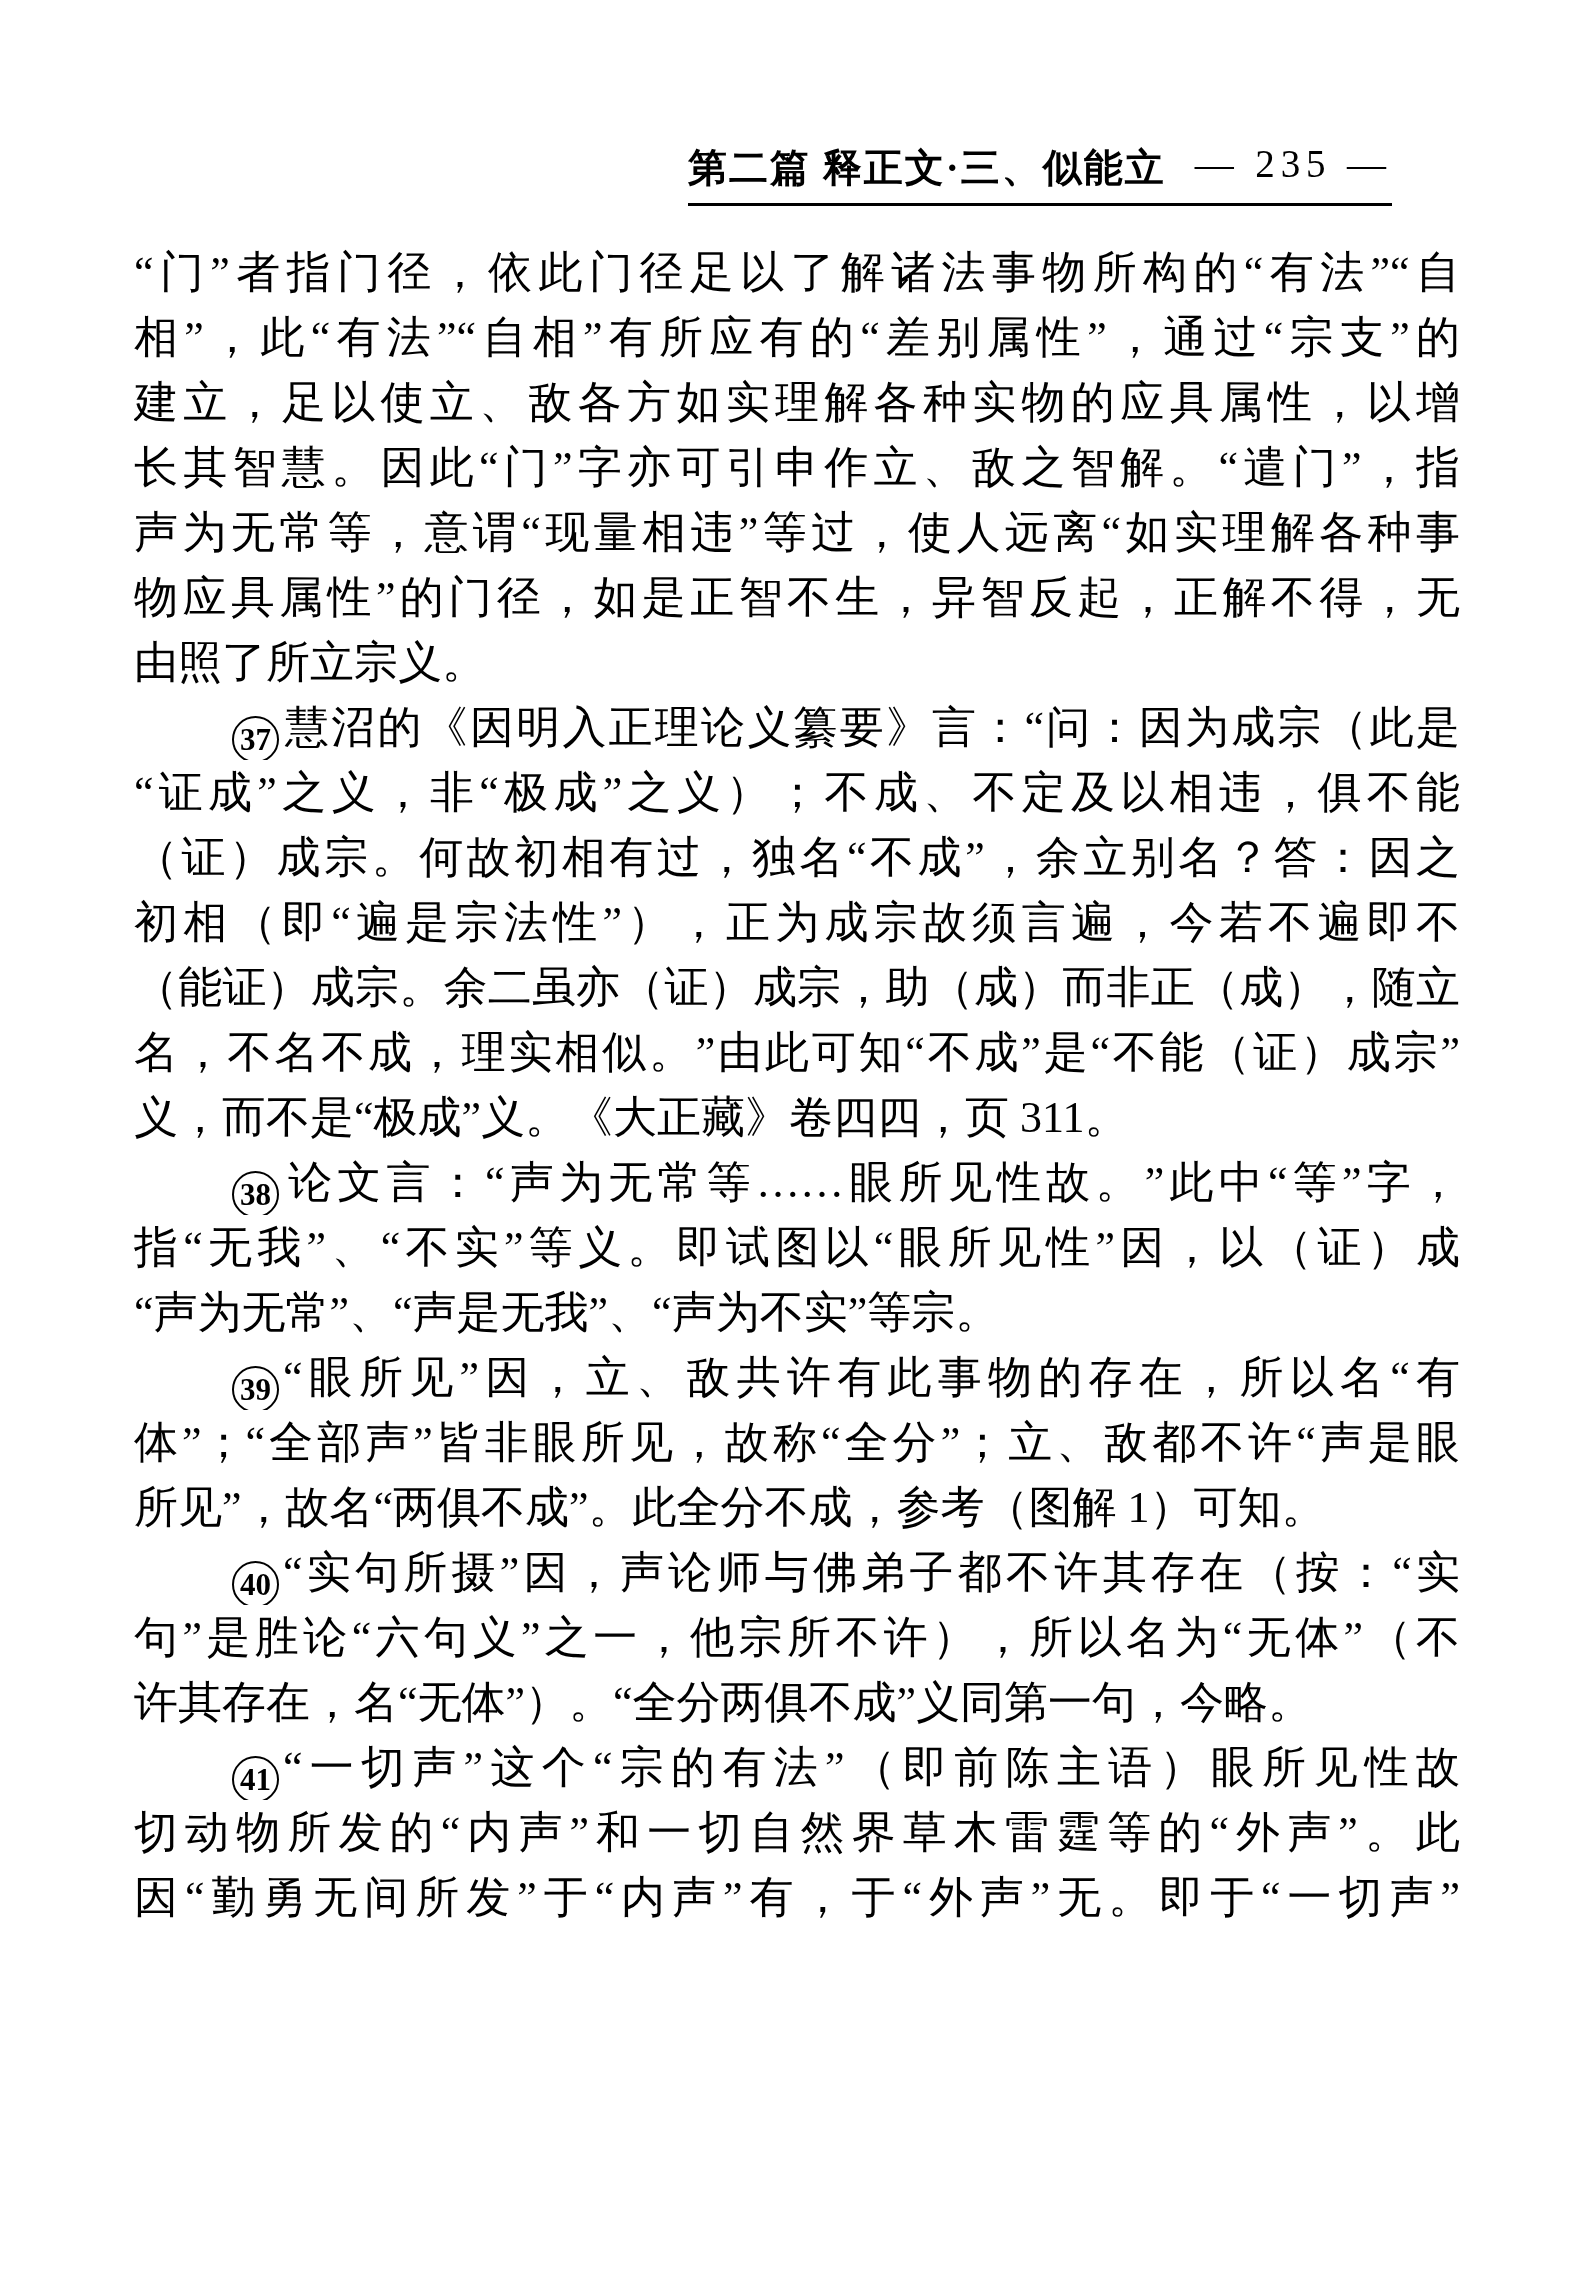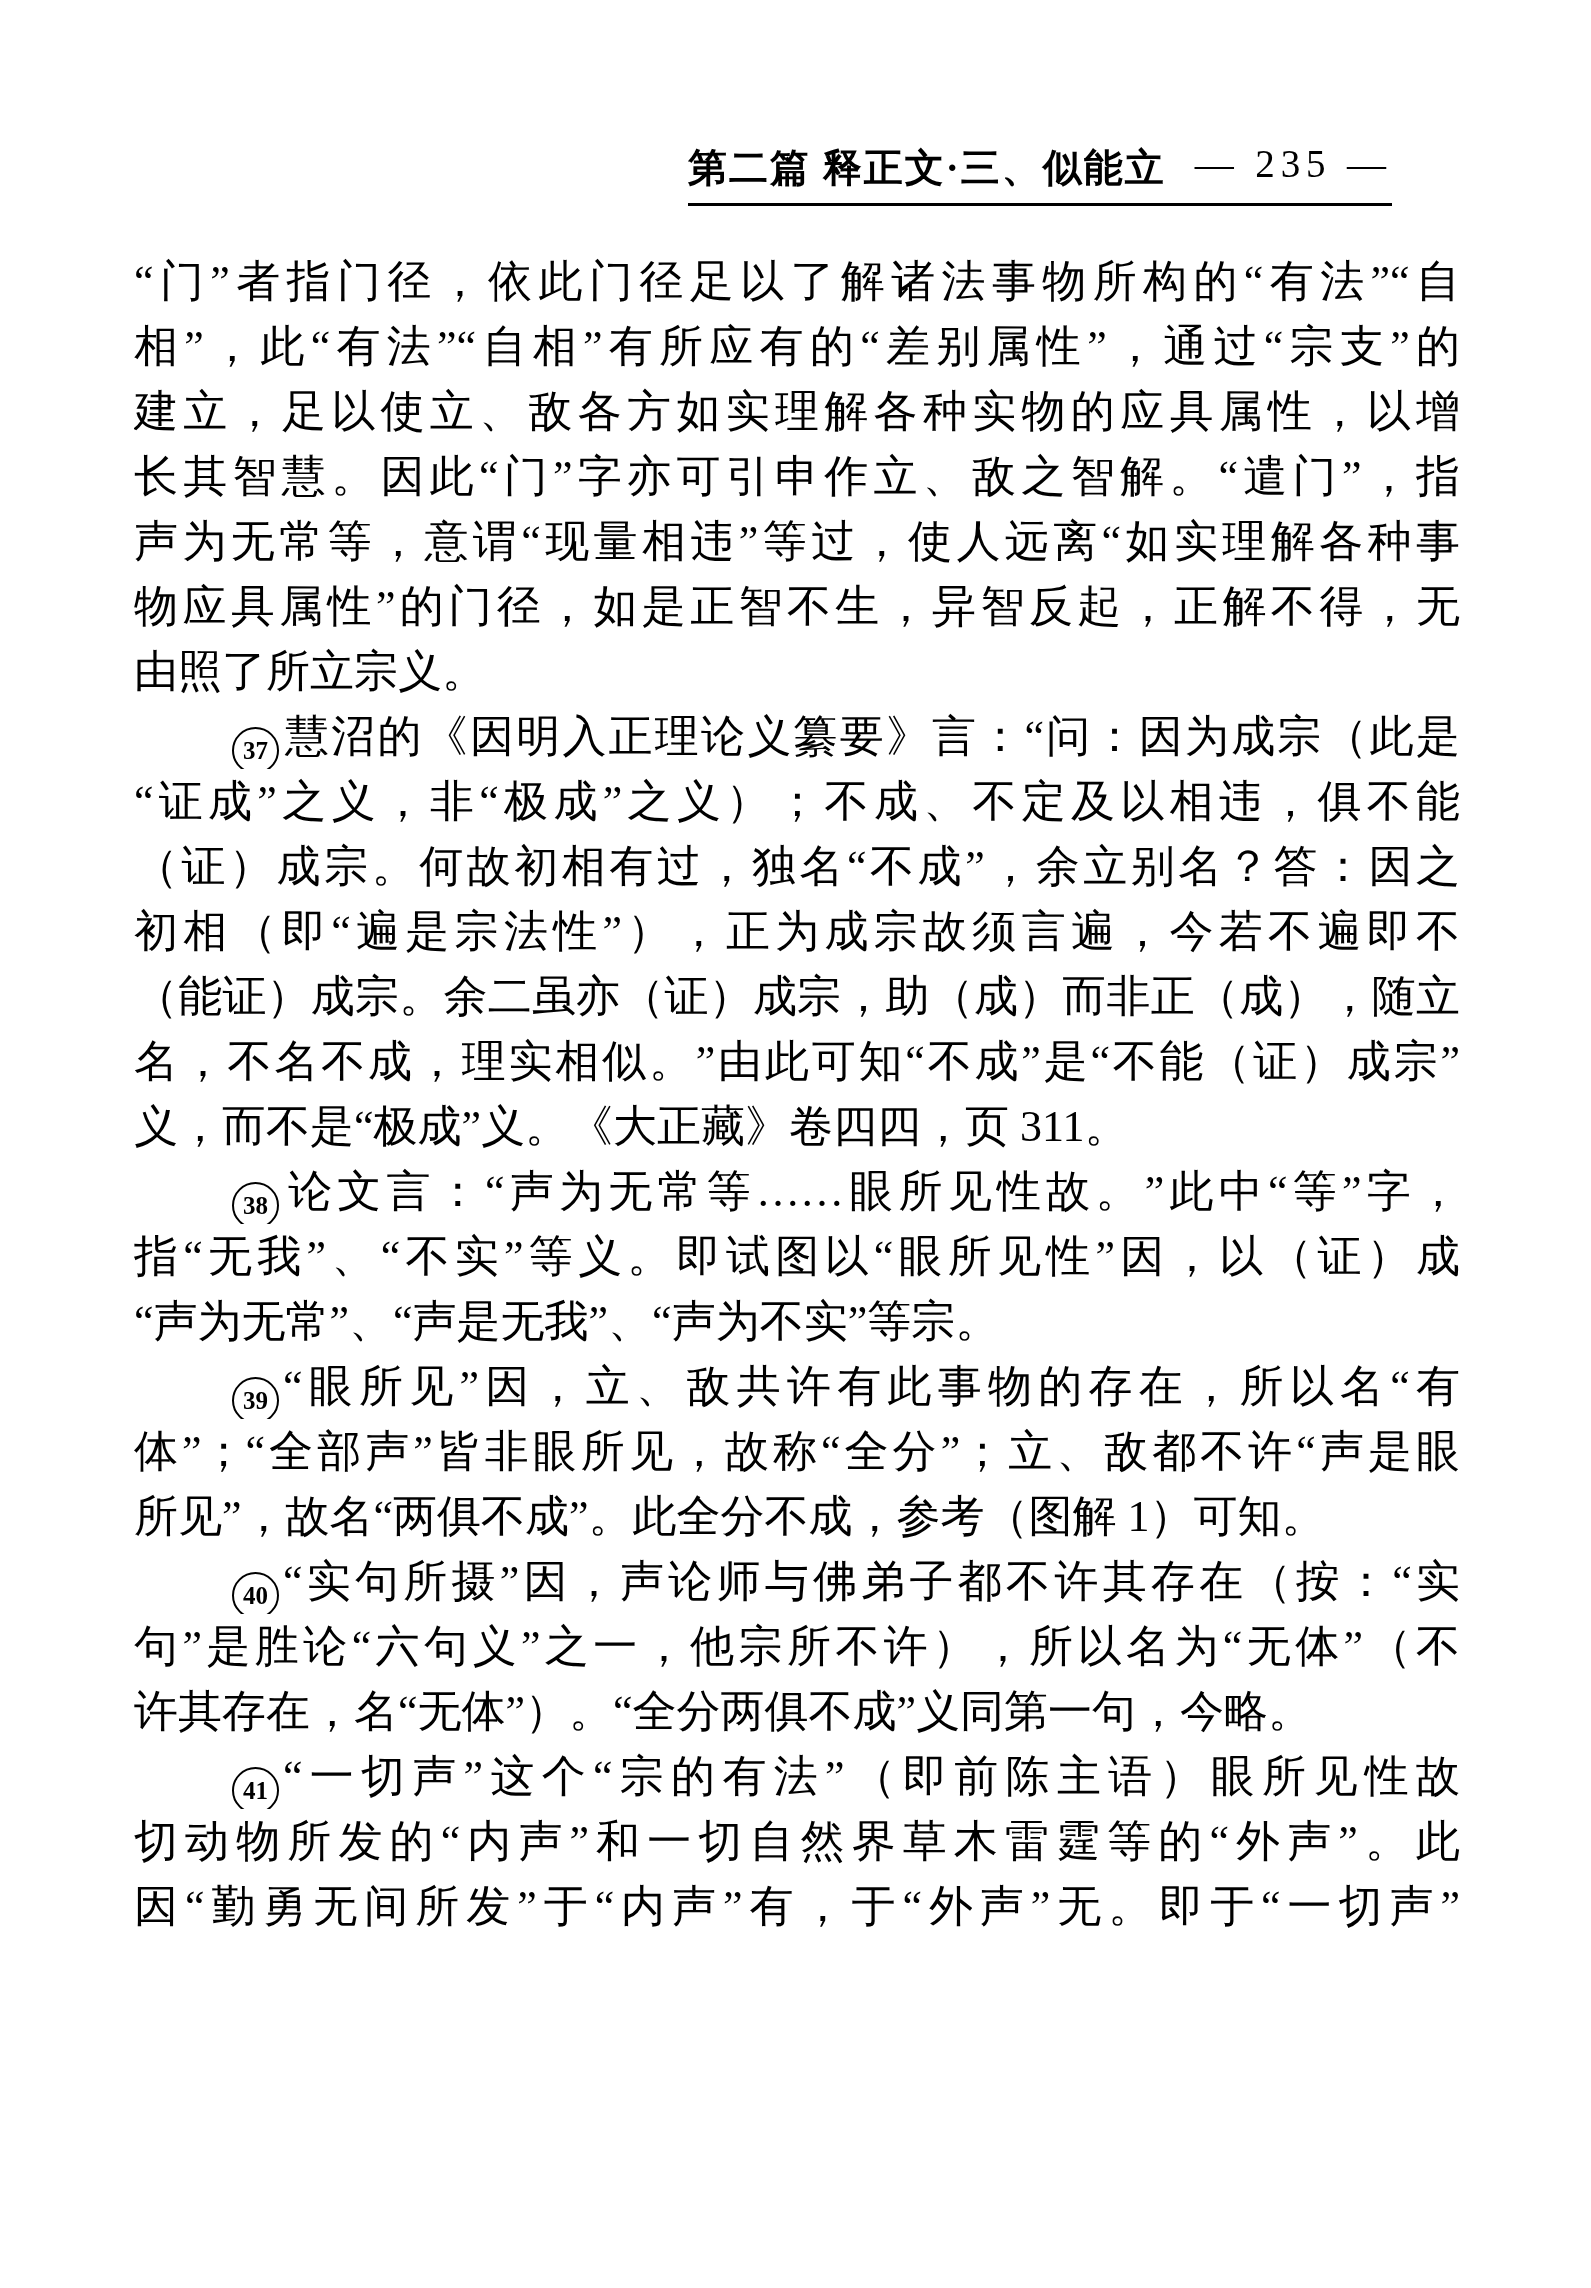--- a/index.html
+++ b/index.html
@@ -32,21 +32,21 @@
     white-space: nowrap;
   }
   .header .header-page {
     font-weight: normal;
     letter-spacing: 5.9px;
   }
   
   .body-col {
     position: absolute;
     left: 134px;
-    top: 249px;
+    top: 240px;
     width: 1326px;
   }
   .body-line {
     height: 65px;
     line-height: 65px;
     font-size: 44px;
     text-align: justify;
     text-align-last: justify;
     overflow: hidden;
   }
@@ -58,21 +58,21 @@
   }
   .circled-num {
     display: inline-block;
     width: 43px;
     height: 43px;
     line-height: 43px;
     border: 2.9px solid #000000;
     border-radius: 50%;
     text-align: center;
     text-align-last: center;
-    font-size: 25px;
+    font-size: 31px;
     font-weight: bold;
     vertical-align: -7.8px;
     margin-right: 3.9px;
     letter-spacing: 0;
   }
 </style>
 </head>
 <body>
 
 <div class="header">

